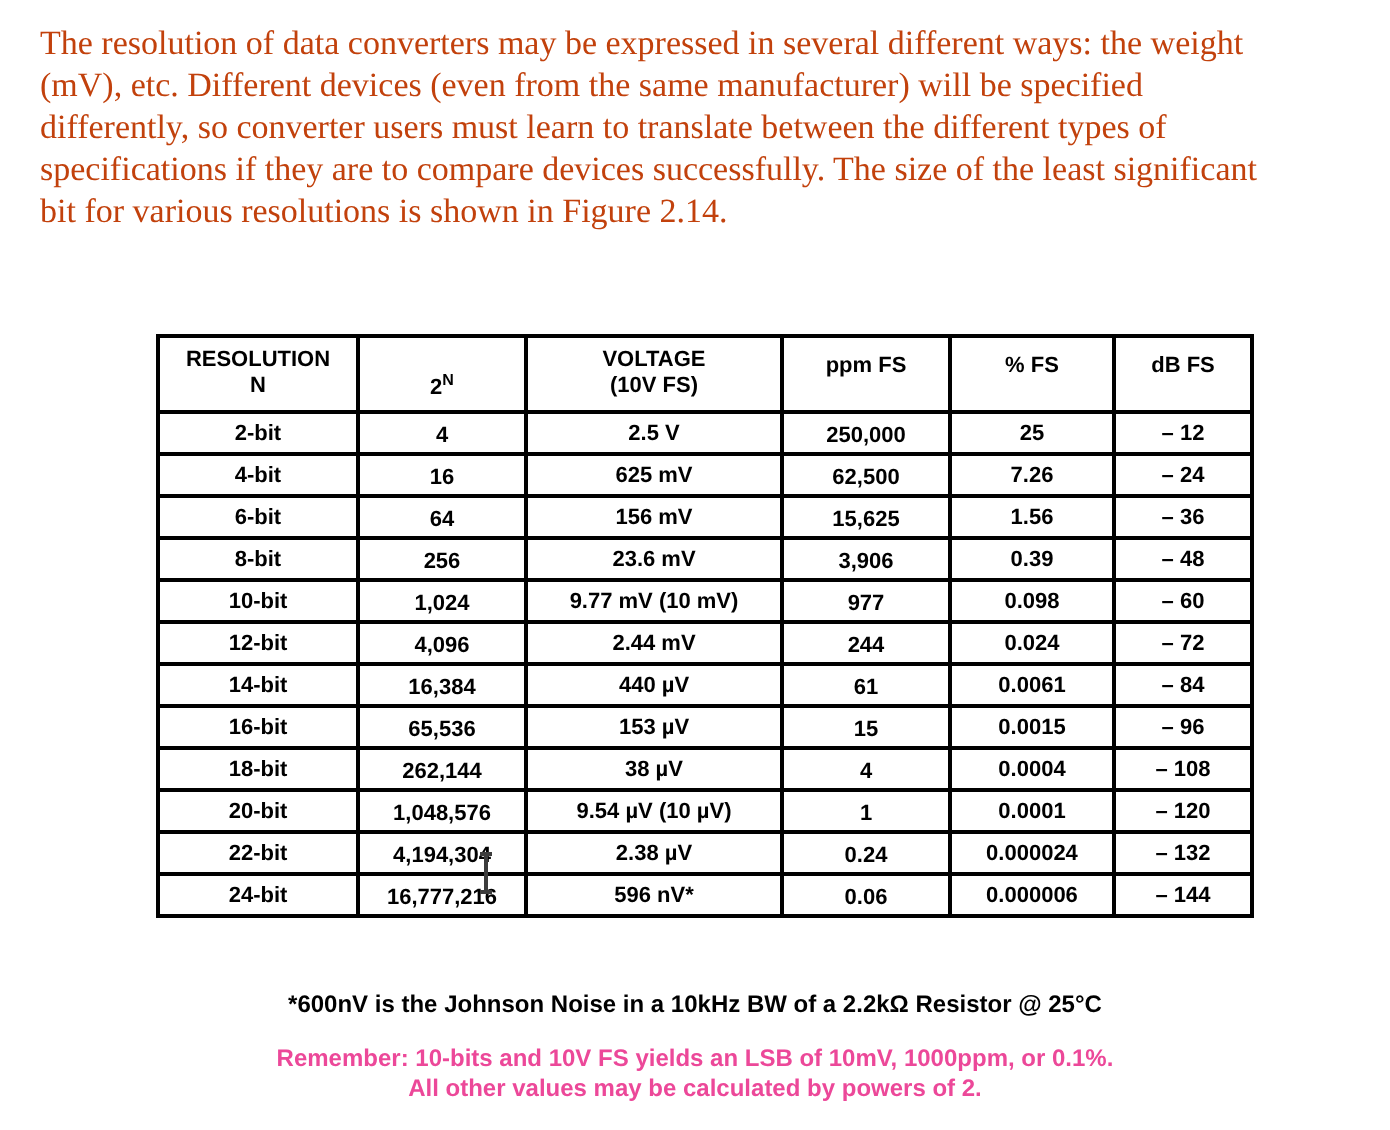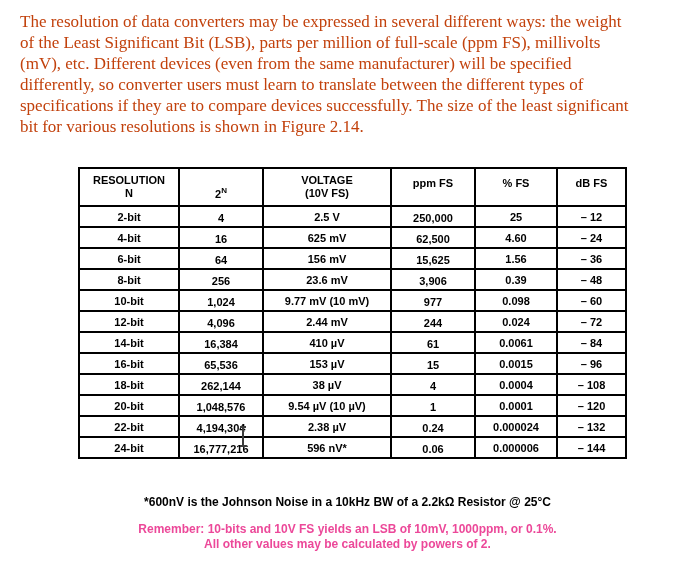--- a/index.html
+++ b/index.html
@@ -77,21 +77,20 @@
     color:#ec4899;
   }
 </style>
 </head>
 <body>
 
 <div class="page-root">
 
   <div class="para">
       <div class="pline">The resolution of data converters may be expressed in several different ways: the weight</div>
-      <div class="pline">of the Least Significant Bit (LSB), parts per million of full-scale (ppm FS), millivolts</div>
       <div class="pline">(mV), etc. Different devices (even from the same manufacturer) will be specified</div>
       <div class="pline">differently, so converter users must learn to translate between the different types of</div>
       <div class="pline">specifications if they are to compare devices successfully. The size of the least significant</div>
       <div class="pline">bit for various resolutions is shown in Figure 2.14.</div>
     </div>
 
   <table class="fig-table">
     <colgroup>
       <col style="width:100px">
       <col style="width:84px">
@@ -123,21 +122,21 @@
           <td>2.5 V</td>
           <td class="low">250,000</td>
           <td>25</td>
           <td>– 12</td>
         </tr>
         <tr>
           <td>4-bit</td>
           <td class="low">16</td>
           <td>625 mV</td>
           <td class="low">62,500</td>
-          <td>4.60</td>
+          <td>7.26</td>
           <td>– 24</td>
         </tr>
         <tr>
           <td>6-bit</td>
           <td class="low">64</td>
           <td>156 mV</td>
           <td class="low">15,625</td>
           <td>1.56</td>
           <td>– 36</td>
         </tr>
@@ -161,21 +160,21 @@
           <td>12-bit</td>
           <td class="low">4,096</td>
           <td>2.44 mV</td>
           <td class="low">244</td>
           <td>0.024</td>
           <td>– 72</td>
         </tr>
         <tr>
           <td>14-bit</td>
           <td class="low">16,384</td>
-          <td>410 µV</td>
+          <td>440 µV</td>
           <td class="low">61</td>
           <td>0.0061</td>
           <td>– 84</td>
         </tr>
         <tr>
           <td>16-bit</td>
           <td class="low">65,536</td>
           <td>153 µV</td>
           <td class="low">15</td>
           <td>0.0015</td>

